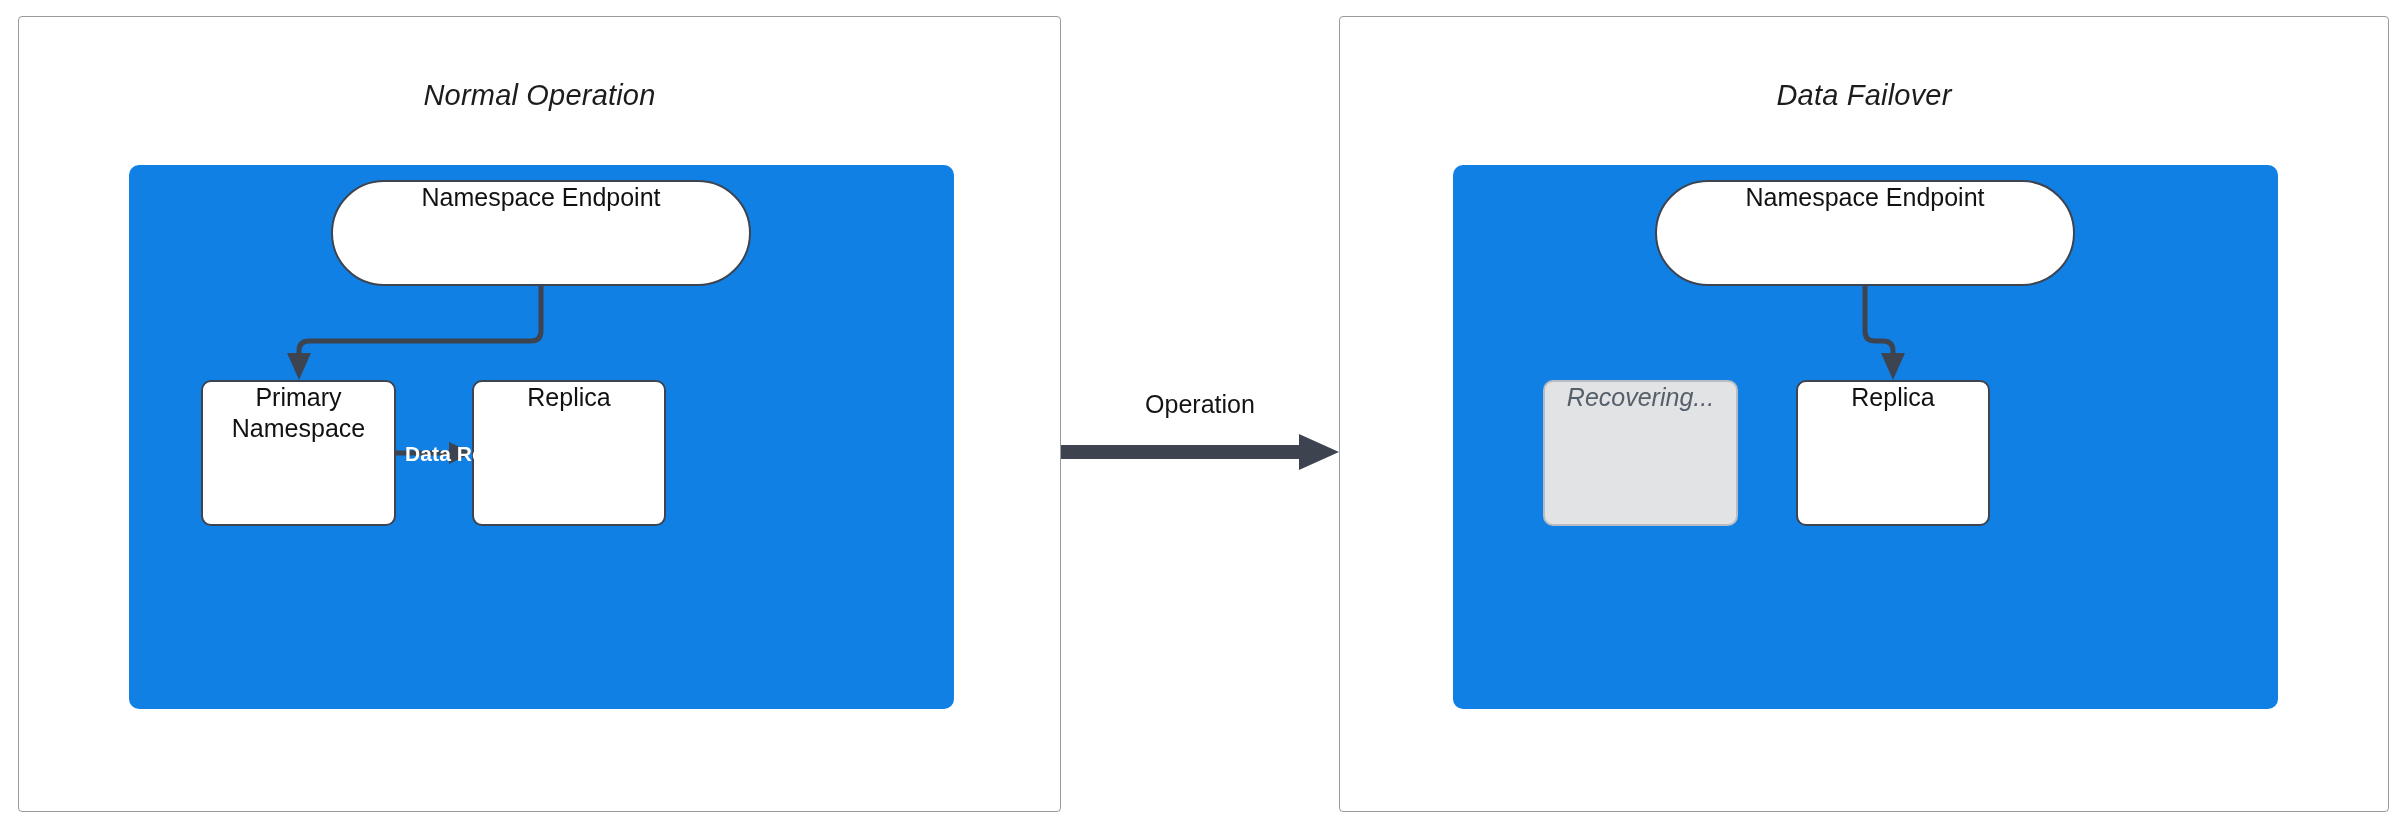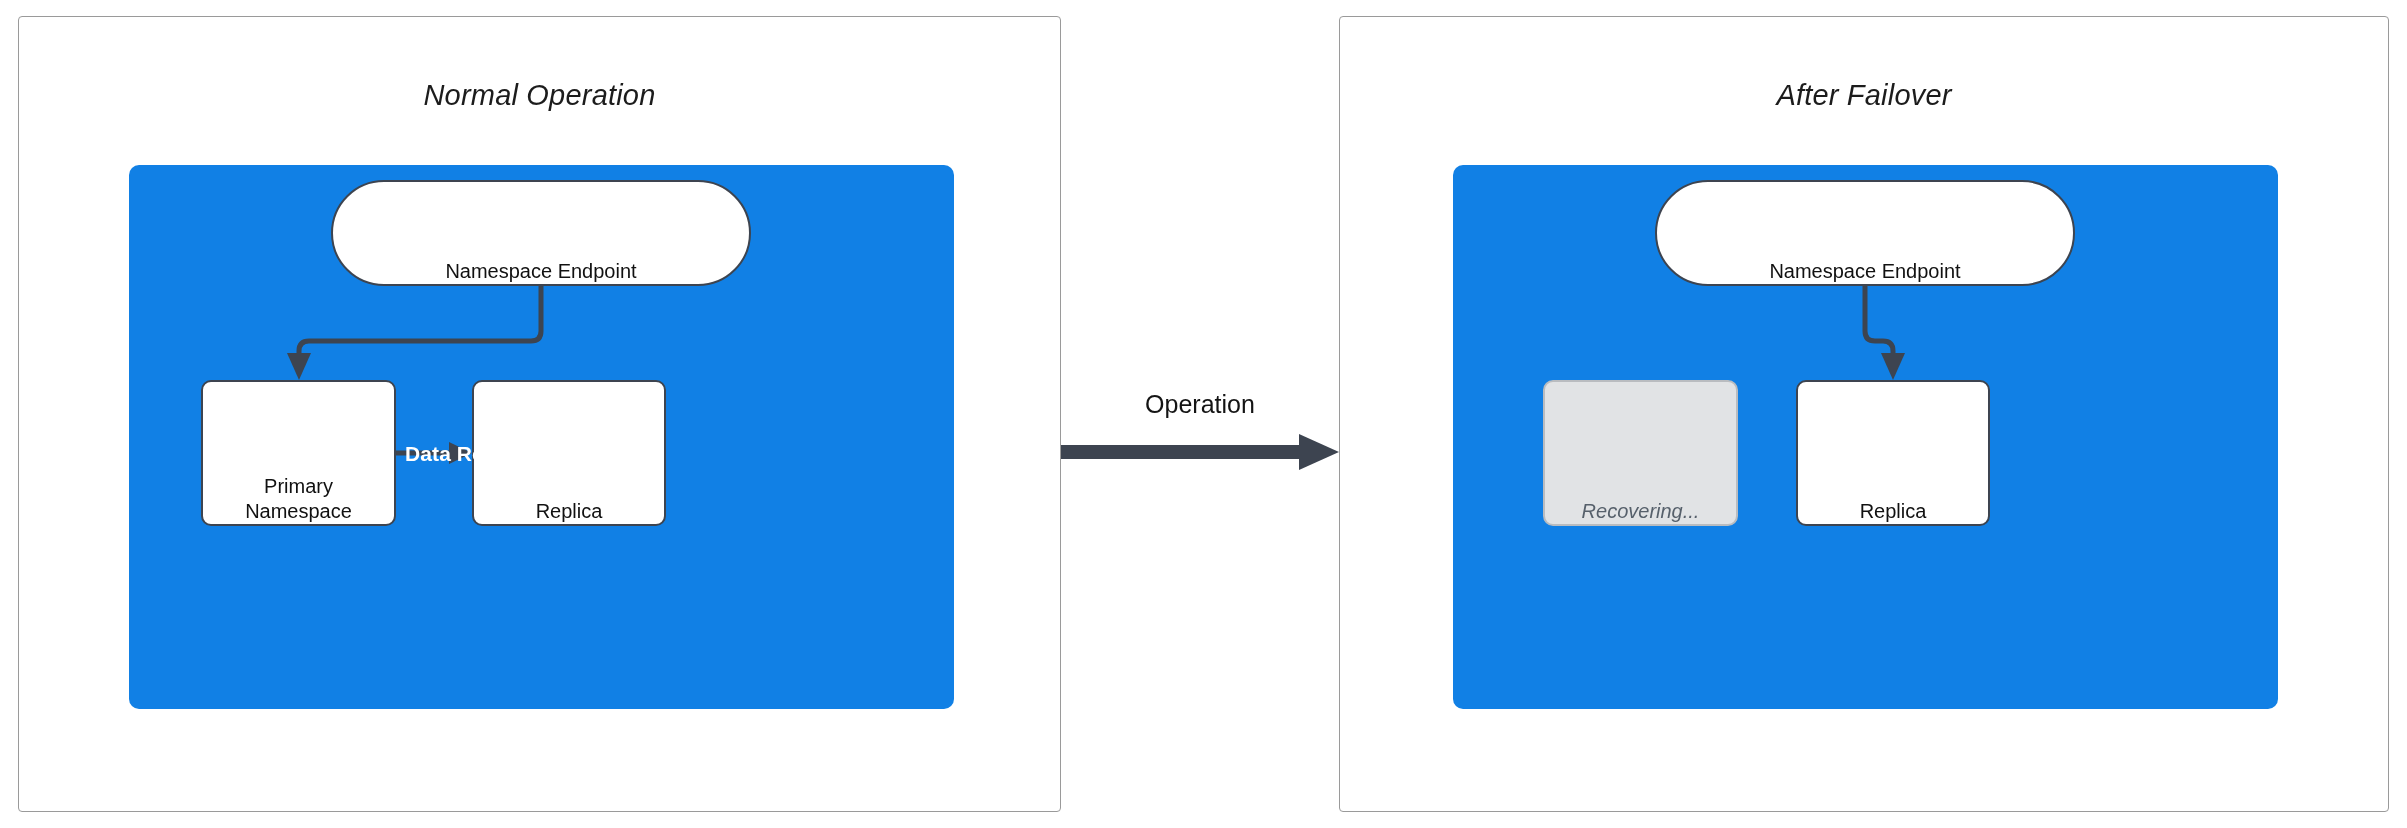--- a/index.html
+++ b/index.html
@@ -54,25 +54,25 @@
   #blue-left  { left: 110px; top: 148px; width: 825px; height: 544px; }
   #blue-right { left: 113px; top: 148px; width: 825px; height: 544px; }
 
   
   .node {
     position: absolute;
     box-sizing: border-box;
     background: #ffffff;
     border: 2.4px solid #3d4450;
     display: flex;
-    align-items: flex-end;
+    align-items: flex-start;
     justify-content: center;
     text-align: center;
     color: #111111;
-    font-size: 20px;
+    font-size: 25px;
     line-height: 1.25;
   }
   .node.pill {
     border-radius: 999px;
   }
   .node.rect {
     border-radius: 10px;
   }
   .node.recovering {
     background: #E1E3E5;
@@ -194,21 +194,21 @@
   <div id="failover-group">
     <div id="failover-label">Operation</div>
     <svg id="failover-arrow-svg" viewBox="0 0 278 40" preserveAspectRatio="none">
       <rect class="failover-shaft" x="0" y="13" width="244" height="14"></rect>
       <polygon class="failover-head" points="278,20 238,2 238,38"></polygon>
     </svg>
   </div>
 
   <div class="panel" id="panel-right">
 
-    <div class="panel-title">After Failover</div>
+    <div class="panel-title">Data Failover</div>
 
     <div class="blue-box" id="blue-right">
 
       <svg class="conn-svg" viewBox="0 0 825 544" preserveAspectRatio="none">
 
         <path class="conn-path" d="M 412 121 L 412 166 Q 412 176 422 176 L 430 176 Q 440 176 440 186 L 440 200"></path>
         <polygon class="conn-head" points="440,215 428,188 452,188"></polygon>
       </svg>
 
       <div class="node pill" id="endpoint-right">

